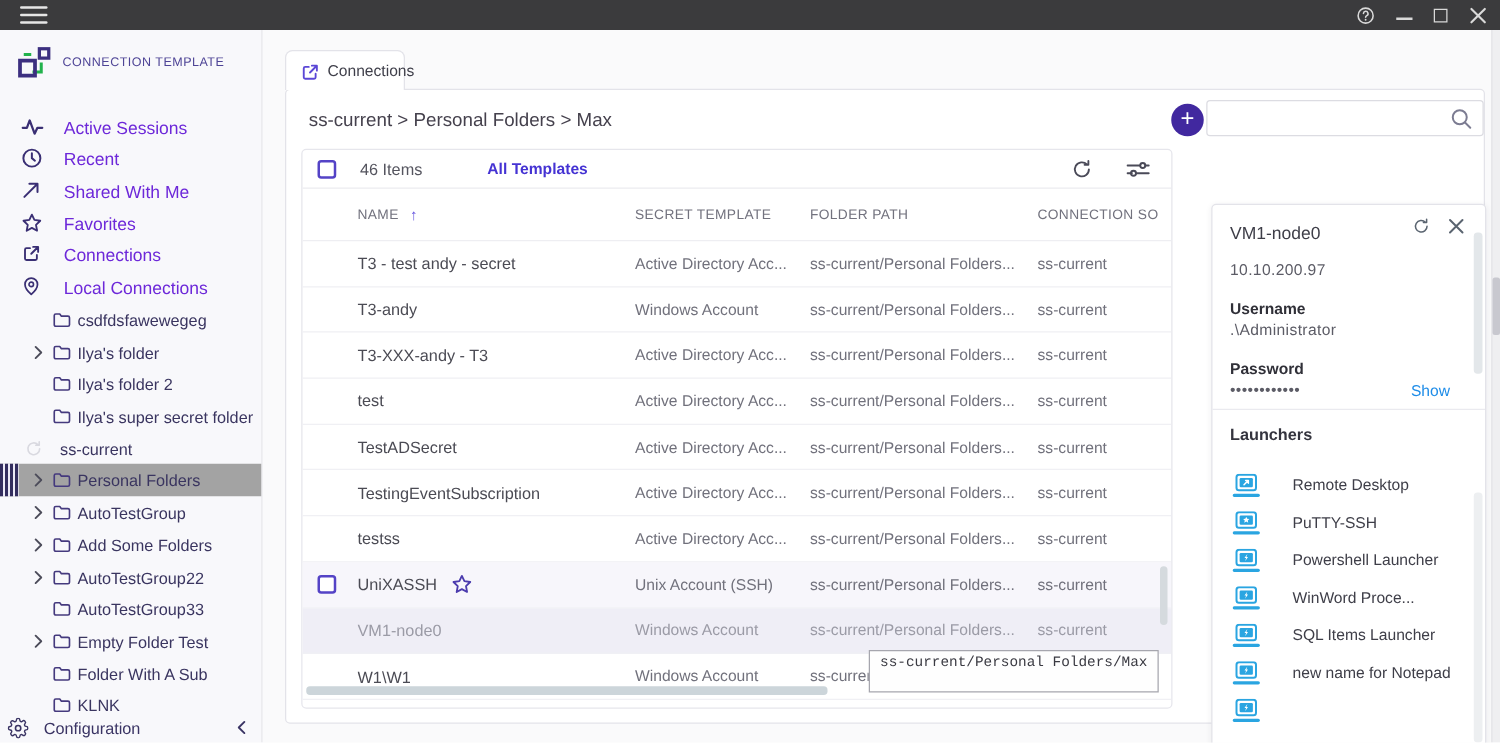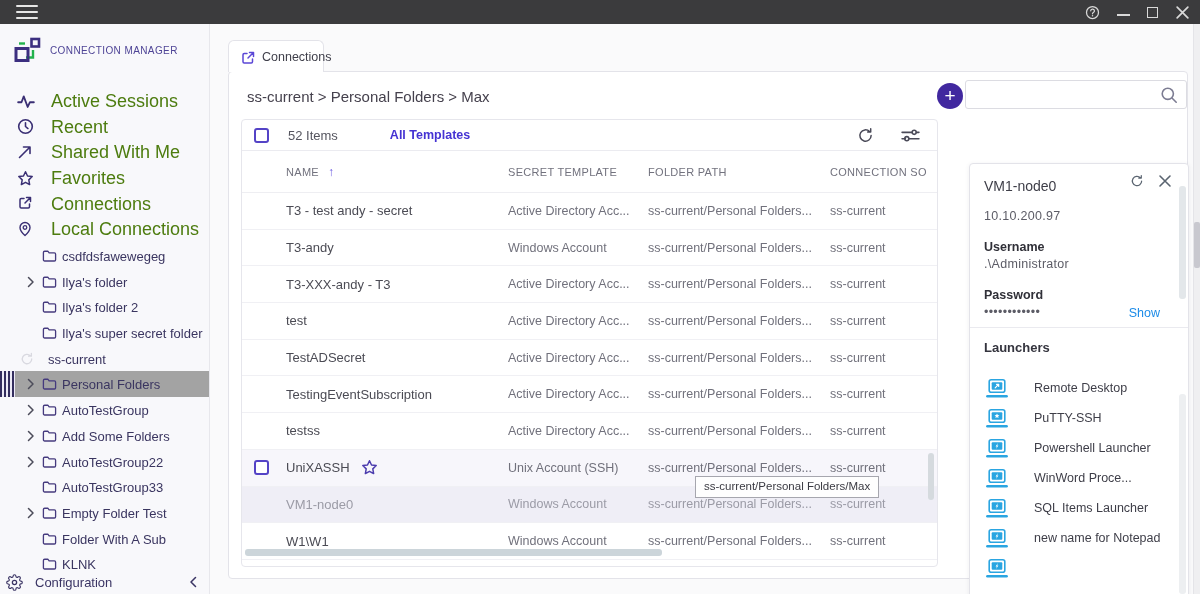--- a/index.html
+++ b/index.html
@@ -16,21 +16,21 @@
   .tb-min { width:13px; height:2px; background:#d9d9d9; margin-top:6px; }
   .tb-max { width:11px; height:11px; border:1.5px solid #d9d9d9; }
 
   
   .sidebar { position:absolute; left:0; top:24px; width:210px; height:570px; background:#f8f8fb; border-right:1px solid #e7e7ec; z-index:5; }
   .logo-row { position:absolute; left:12px; top:12px; display:flex; align-items:center; gap:8px; }
   .logo-text { font-size:10px; letter-spacing:.4px; color:#4e4496; font-weight:500; }
   .nav-list { position:absolute; left:0; top:65px; width:100%; }
   .nav-item { height:25.6px; display:flex; align-items:center; padding-left:17px; cursor:pointer; }
   .nav-icon { width:18px; height:18px; color:#3a2f74; margin-right:16px; flex:none; }
-  .nav-label { font-size:18px; color:#4d7c0f; font-weight:500; }
+  .nav-label { font-size:14px; color:#6d28d9; font-weight:500; }
   .tree-list { position:absolute; left:0; top:219px; width:100%; }
   .tree-item { position:relative; height:25.7px; cursor:pointer; }
   .tree-item.selected { background:#a3a3a3;text-decoration:underline; }
   .bars { display:none; position:absolute; left:0; top:0; width:15px; height:100%;
           background:repeating-linear-gradient(90deg,#332d5e 0 2.5px,#eceaf6 2.5px 4px); }
   .tree-item.selected .bars { display:block; }
   .t-chev { position:absolute; left:27px; top:7px; width:8px; height:12px; color:#4c4c5a; visibility:hidden; }
   .tree-item.has-chev .t-chev { visibility:visible; }
   .t-ico { position:absolute; left:42px; top:6px; width:15px; height:14px; color:#453a7e; }
   .t-label { position:absolute; left:62px; top:6px; font-size:13px; color:#3a3560; white-space:nowrap; }
@@ -97,21 +97,21 @@
   .p-divider { border-top:1px solid #eaeaef; margin-top:6px; margin-left:-14px; margin-right:-14px; }
   .p-launchers-title { font-size:13px; font-weight:bold; color:#34343e; margin-top:12px; line-height:16px; }
   .l-list { margin-top:17px; }
   .l-item { height:30px; display:flex; align-items:center; cursor:pointer; }
   .l-icon { width:22px; height:19px; margin-left:2px; flex:none; }
   .l-label { font-size:12.5px; color:#3e3e48; margin-left:26px; white-space:nowrap; }
   .p-scroll1 { position:absolute; right:2px; top:22px; width:7px; height:113px; background:#e3e7ea; border-radius:3px; }
   .p-scroll2 { position:absolute; right:2px; top:230px; width:7px; height:200px; background:#edeff1; border-radius:3px; }
 
   
-  .tooltip { position:absolute; left:695px; top:476px; height:22px; padding:3px 8px; background:#fefefe; border:1px solid #a6a6ae; font-size:11.5px; color:#3a3a42; white-space:nowrap; z-index:50; }
+  .tooltip { position:absolute; left:695px; top:520px; height:34px; padding:3px 8px; background:#fefefe; border:1px solid #a6a6ae; font-size:11.5px; color:#3a3a42; white-space:nowrap; z-index:50;font-family:Liberation Mono, monospace; }
 
   
   .win-scroll { position:absolute; right:0; top:24px; width:7px; height:570px; background:#efeff1; border-left:1px solid #e4e4e8; z-index:6; }
   .win-thumb { position:absolute; left:0; top:198px; width:6px; height:46px; background:#c8c8cf; border-radius:2px; cursor:pointer; }
 </style>
 </head>
 <body>
 
 <div class="titlebar">
   <div class="hamburger">
@@ -140,21 +140,21 @@
 <div class="sidebar">
   <div class="logo-row">
     <span>
         <svg viewBox="0 0 30 28" width="30" height="28">
           <path d="M7 7.5h6" stroke="#22b24c" stroke-width="2.4" fill="none"></path>
           <path d="M21 14v7.5h-7" stroke="#22b24c" stroke-width="2.4" fill="none"></path>
           <rect x="4" y="12.5" width="12" height="12" fill="none" stroke="#3c2f80" stroke-width="3"></rect>
           <rect x="19.5" y="3" width="7.5" height="7.5" fill="none" stroke="#3c2f80" stroke-width="2.6"></rect>
         </svg>
       </span>
-    <span class="logo-text">CONNECTION MANAGER</span>
+    <span class="logo-text">CONNECTION TEMPLATE</span>
   </div>
 
   <div class="nav-list">
     <div class="nav-item">
         <span class="nav-icon">
           <svg viewBox="0 0 16 16" width="18" height="18">
             <path d="M1 8.2h3l2-5.2 3.5 9.4 2-4.2H15" fill="none" stroke="currentColor" stroke-linecap="round" stroke-linejoin="round" stroke-width="1.6"></path>
           </svg>
         </span>
         <span class="nav-label">Active Sessions</span>
@@ -393,21 +393,21 @@
           <svg viewBox="0 0 18 18" width="18" height="18">
             <circle cx="7.8" cy="7.8" r="5.6" fill="none" stroke="currentColor" stroke-width="1.6"></circle>
             <path d="M12.2 12.2L16.2 16.2" fill="none" stroke="currentColor" stroke-linecap="round" stroke-linejoin="round" stroke-width="1.6"></path>
           </svg>
         </span>
     </div>
 
     <div class="table-card">
       <div class="tc-toolbar">
         <span class="checkbox cb-main"></span>
-        <span class="items-count">52 Items</span>
+        <span class="items-count">46 Items</span>
         <span class="tpl-filter">All Templates</span>
         <span class="tc-refresh">
             <svg viewBox="0 0 16 16" width="100%" height="100%">
               <path d="M13.3 8a5.3 5.3 0 1 1-1.5-3.7M12.9 1.7v2.9h-2.9" fill="none" stroke="currentColor" stroke-linecap="round" stroke-linejoin="round" stroke-width="1.4"></path>
             </svg>
           </span>
         <span class="tc-sliders">
             <svg viewBox="0 0 18 14" width="19" height="15">
               <path d="M1 4h9.5M14.6 4H17M1 10h3.2M7.6 10H17" fill="none" stroke="currentColor" stroke-linecap="round" stroke-linejoin="round" stroke-width="1.5"></path>
               <circle cx="12.5" cy="4" r="1.9" fill="none" stroke="currentColor" stroke-width="1.5"></circle>

